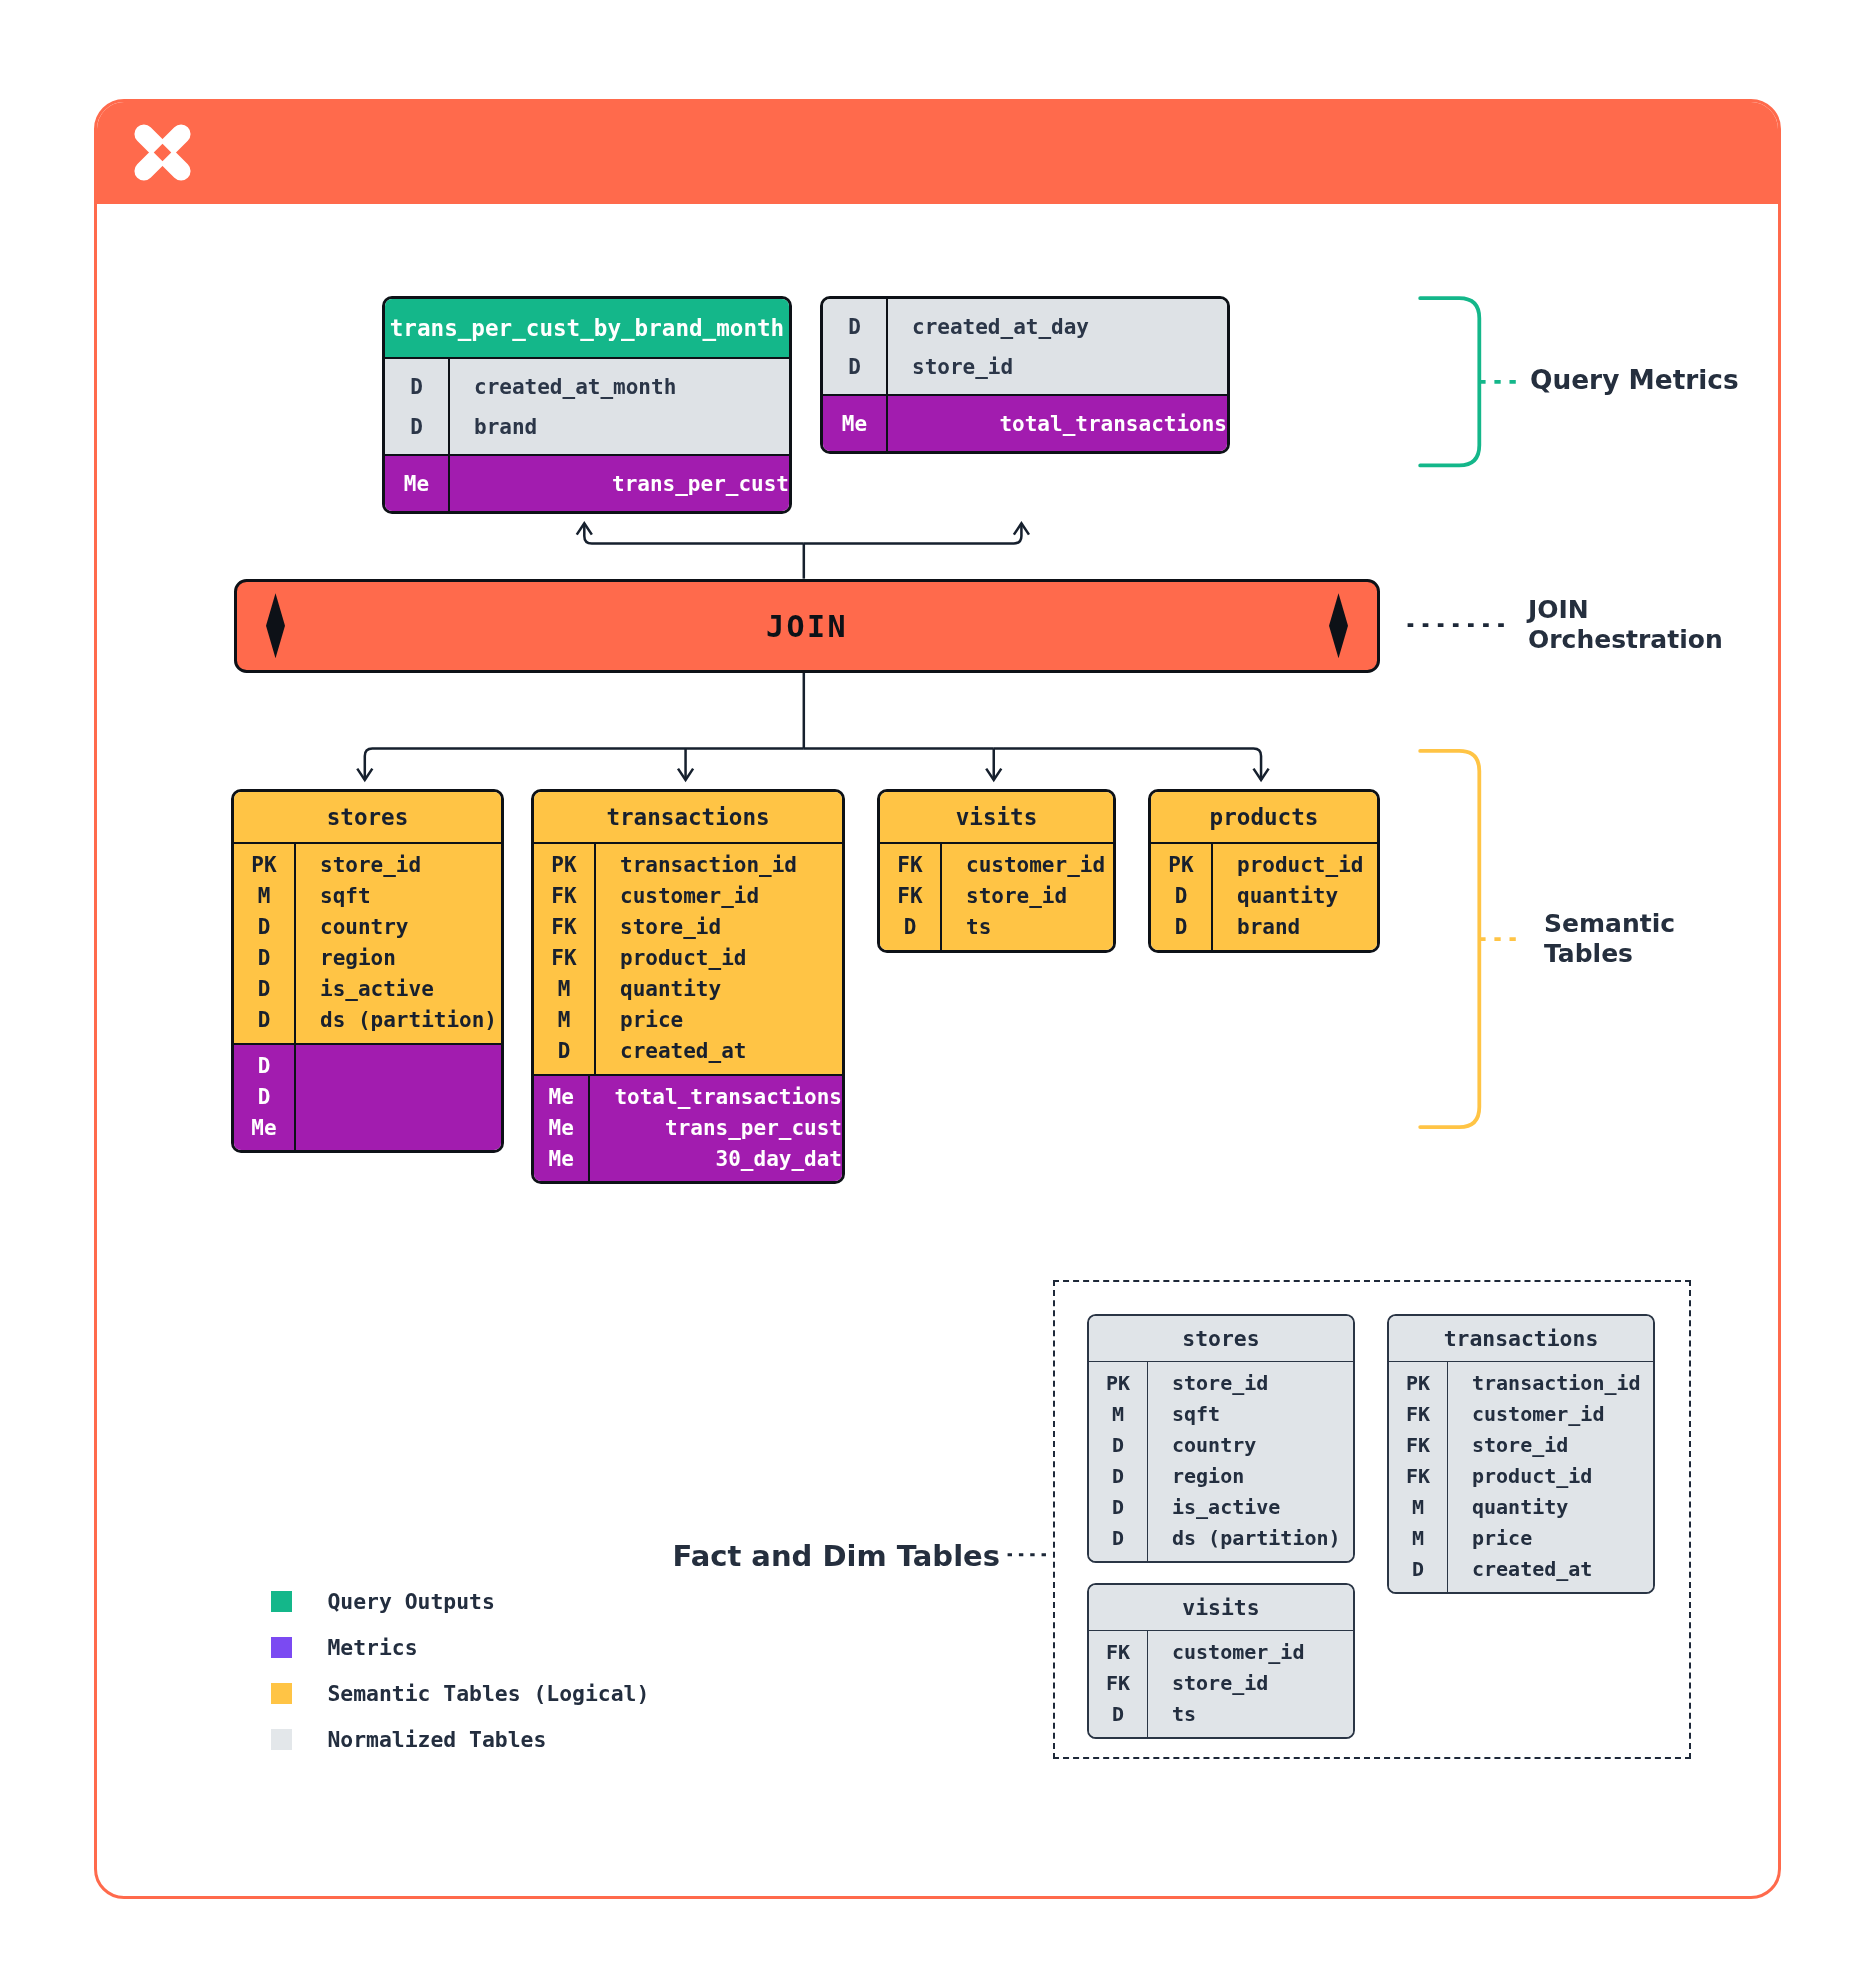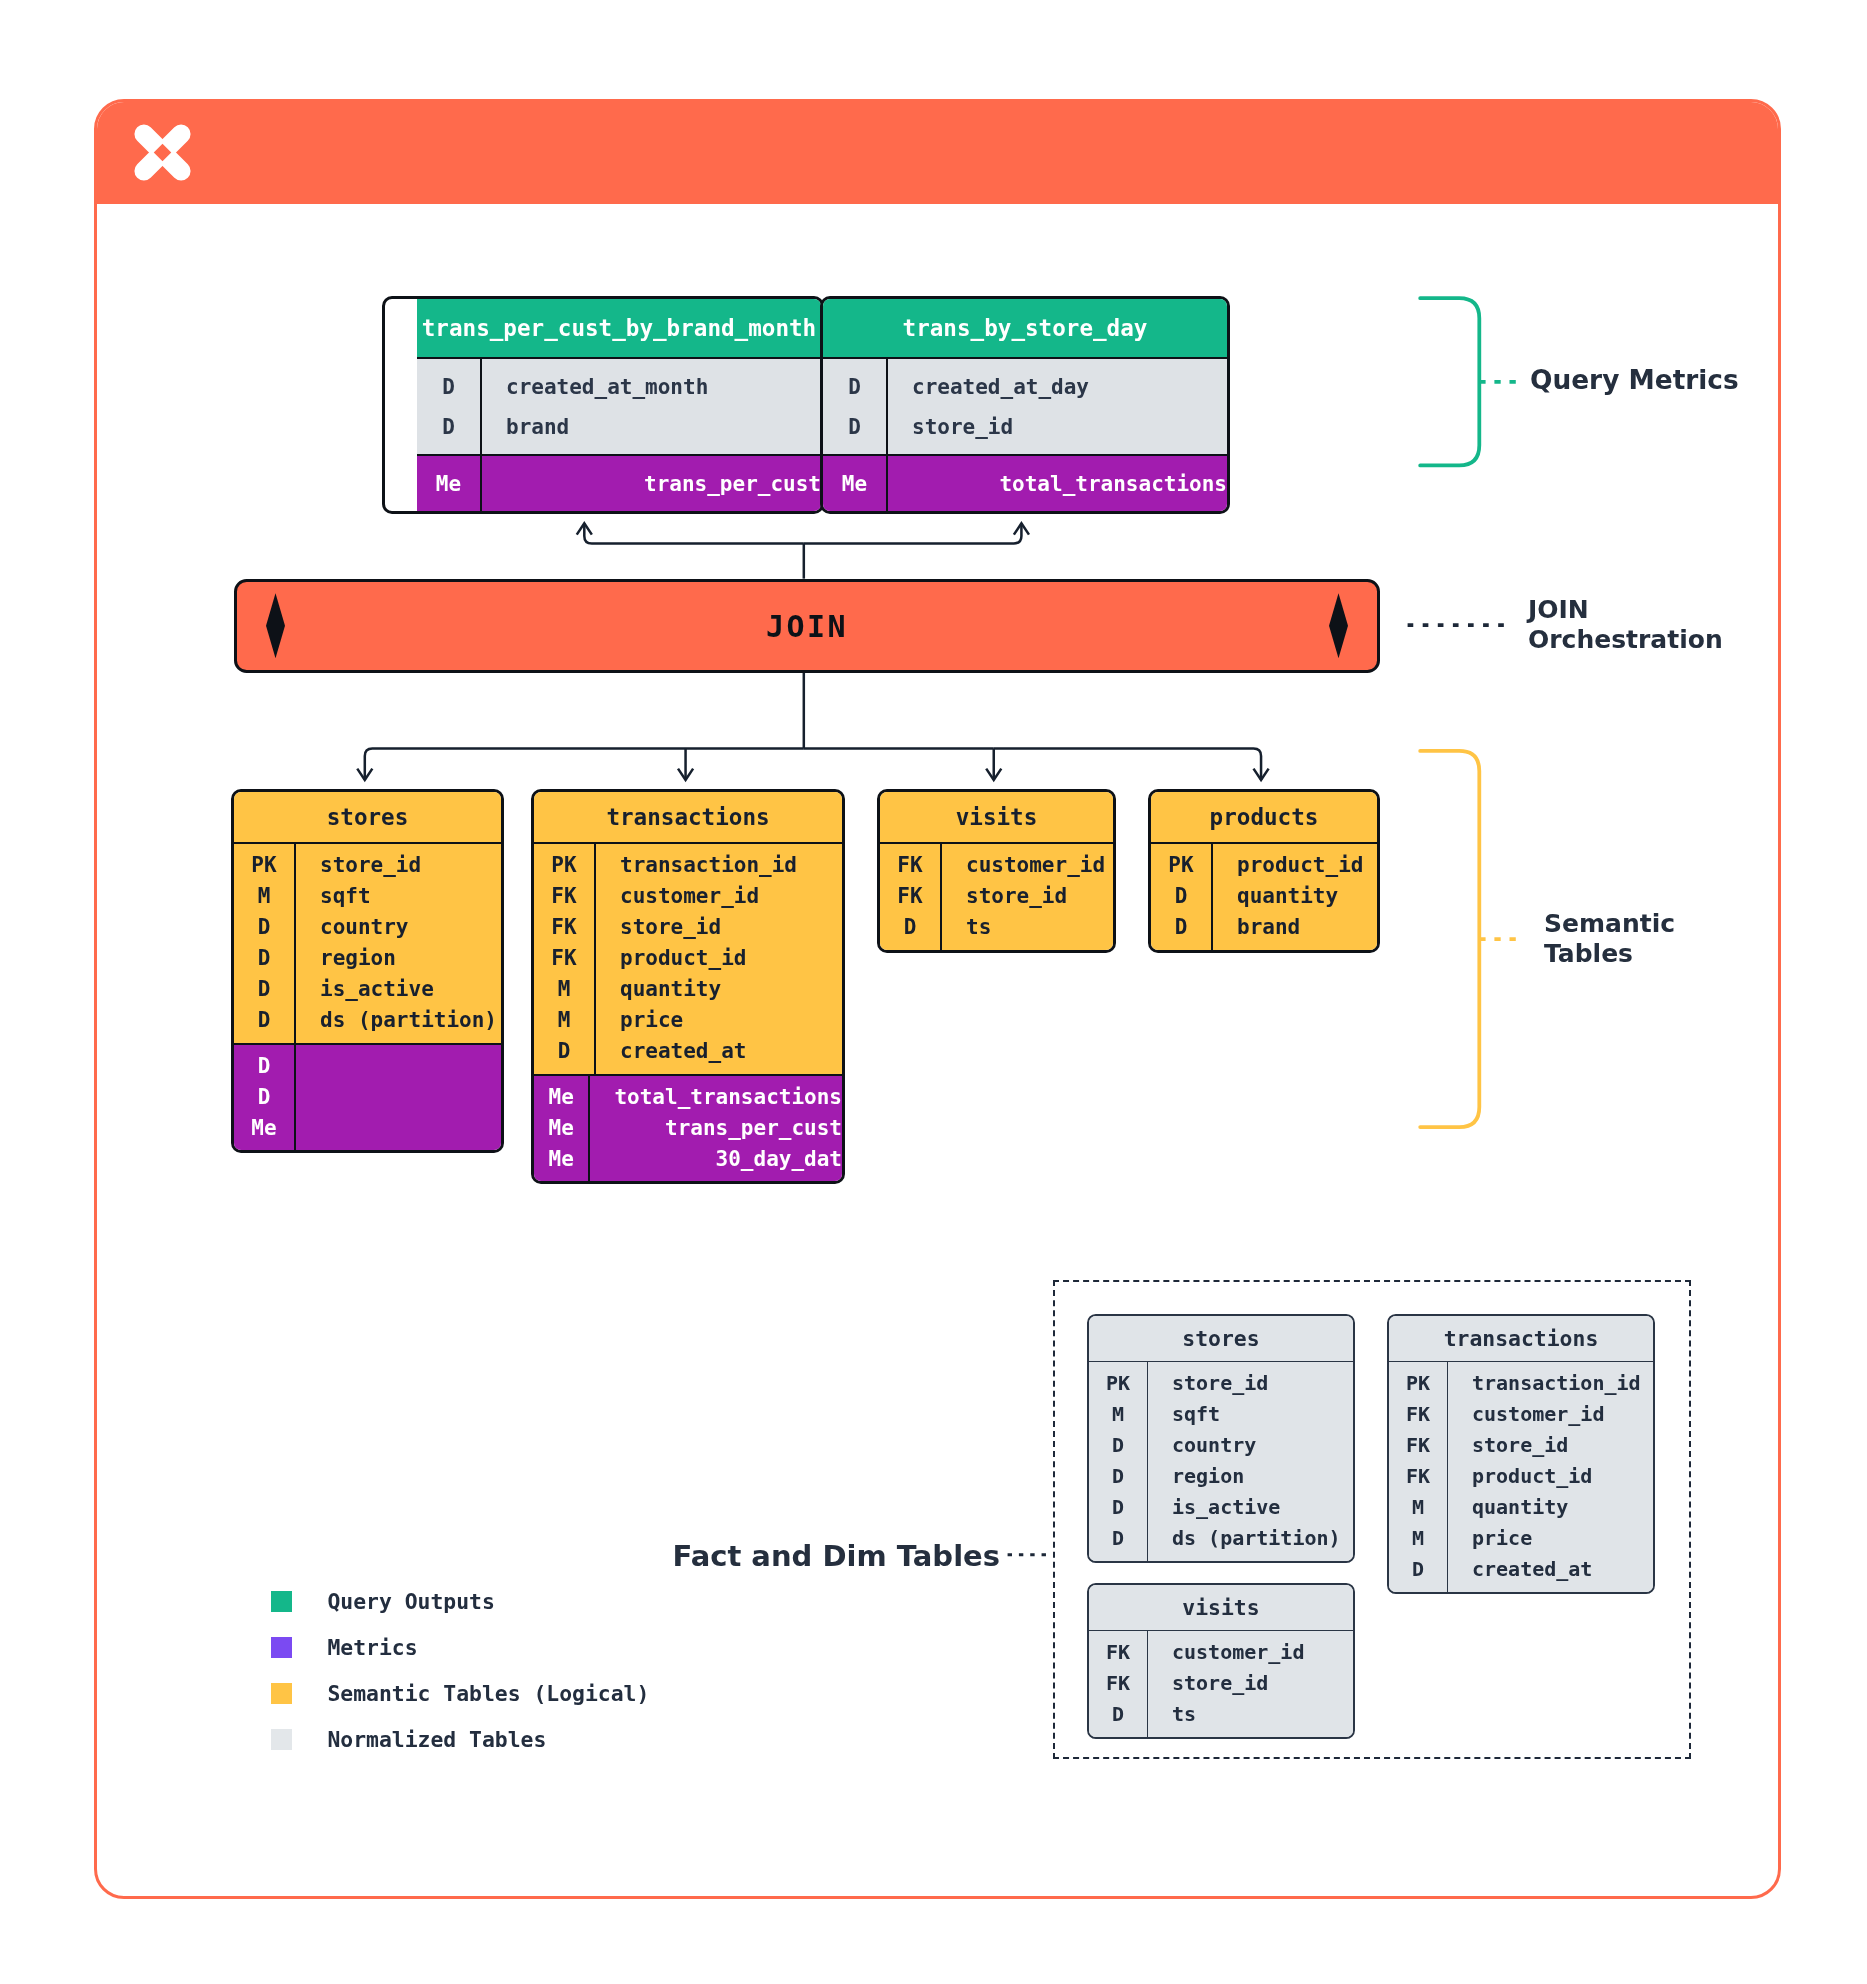--- a/index.html
+++ b/index.html
@@ -96,21 +96,21 @@
     <path d="M 2352 607 L 2410 607" stroke="#14B78A" stroke-width="6" stroke-dasharray="10 14" fill="none"></path>
 
     <path d="M 2238 994 L 2398 994" stroke="#1D2838" stroke-width="6" stroke-dasharray="9 15" fill="none"></path>
 
     <path d="M 2258 1194 L 2320 1194 Q 2352 1194 2352 1226 L 2352 1760 Q 2352 1792 2320 1792 L 2258 1792" stroke="#FFC445" stroke-width="6" fill="none" stroke-linecap="round"></path>
     <path d="M 2352 1493 L 2410 1493" stroke="#FFC445" stroke-width="6" stroke-dasharray="10 14" fill="none"></path>
 
     <path d="M 1602 2472 L 1672 2472" stroke="#1D2838" stroke-width="5" stroke-dasharray="7 11" fill="none"></path>
   </svg>
 
-  <div class="tbl qt" style="left:382px;top:296px;width:404px;padding-left:32px;">
+  <div class="tbl qt" style="left:382px;top:296px;width:404px;">
       <div class="tbl-header">trans_per_cust_by_brand_month</div>
       <div class="tbl-sec sec-base">
         <div class="badges">
           <div>D</div>
           <div>D</div>
         </div>
         <div class="fields">
           <div>created_at_month</div>
           <div>brand</div>
         </div>
@@ -118,21 +118,20 @@
       <div class="tbl-sec sec-metric">
         <div class="badges">
           <div>Me</div>
         </div>
         <div class="fields">
           <div>trans_per_cust</div>
         </div>
       </div>
     </div>
   <div class="tbl qt" style="left:820px;top:296px;width:404px;">
-      <div class="tbl-header">trans_by_store_day</div>
       <div class="tbl-sec sec-base">
         <div class="badges">
           <div>D</div>
           <div>D</div>
         </div>
         <div class="fields">
           <div>created_at_day</div>
           <div>store_id</div>
         </div>
       </div>

